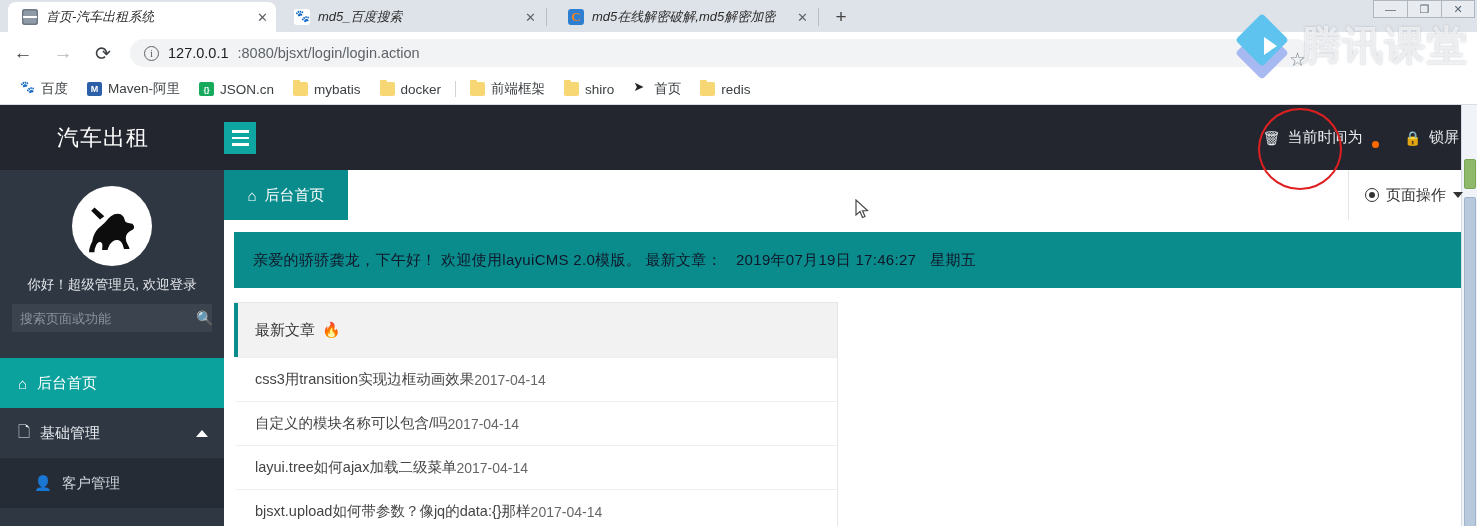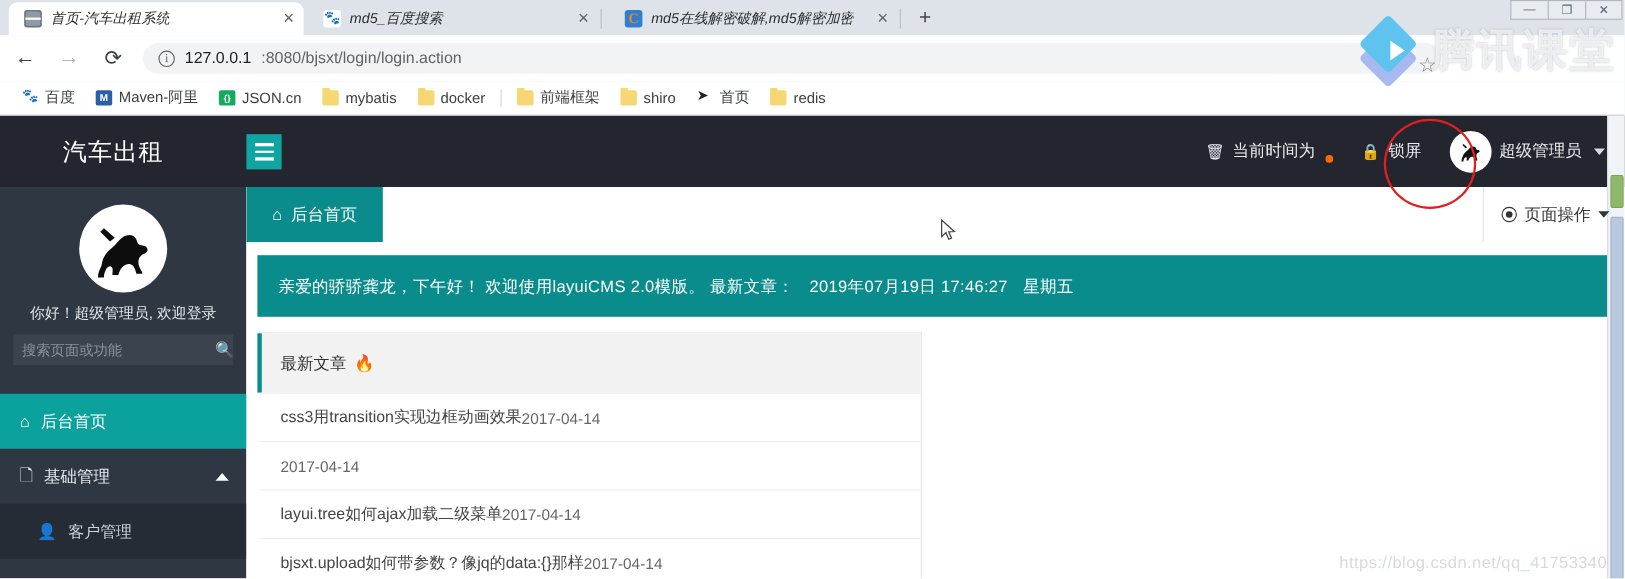--- a/index.html
+++ b/index.html
@@ -103,21 +103,21 @@
   .tabbar { position:relative; height:50px; background:#ffffff; border-bottom:1px solid #e6e6e6; }
   .tabbar:before { content:""; position:absolute; left:0; top:0; width:1253px; height:50px; background:#fff; }
   .home-tab { position:absolute; left:0; top:0; width:124px; height:50px; background:#0b8c8c; color:#fff;
     display:flex; align-items:center; justify-content:center; gap:8px; font-size:15px; z-index:2; }
   .page-ops { position:absolute; right:14px; top:0; height:50px; display:flex; align-items:center; gap:7px;
     font-size:15px; color:#333; z-index:2; border-left:1px solid #e6e6e6; padding-left:16px; }
   .radio-ic { width:14px; height:14px; border:1.6px solid #333; border-radius:50%; position:relative; flex:0 0 14px;}
   .radio-ic:after { content:""; position:absolute; left:3px; top:3px; width:6px; height:6px; background:#333; border-radius:50%; }
   .caret-dark { border-left:5px solid transparent; border-right:5px solid transparent; border-top:6px solid #333; }
 
-  .banner { margin:12px 10px 0 10px; height:56px; background:#0b8c8c; color:#ffffff; display:flex;
+  .banner { margin:12px 10px 0 10px; height:56px; background:#0b8c8c; color:#0f172a; display:flex;
     align-items:center; padding-left:19px; font-size:15px; letter-spacing:.3px; }
   .banner .sp { display:inline-block; width:14px; }
 
   .panel { margin:14px 0 0 10px; width:604px; background:#fff; border:1px solid #e6e6e6; border-left:none;}
   .panel-head { height:54px; background:#f2f2f2; display:flex; align-items:center; padding-left:17px; gap:7px;
     font-size:15px; color:#333; border-left:4px solid #0b8c8c; }
   .fire { font-size:15px; }
   .arow { height:44px; display:flex; align-items:center; padding:0 18px 0 17px;
     border-top:1px solid #eeeeee; font-size:14.5px; color:#444; border-left:4px solid transparent;}
   .arow .adate { color:#666; font-size:14px; }
@@ -245,31 +245,20 @@
       <div class="hdr-right">
         <div class="hdr-item">
           <span style="font-size:14px;">🗑</span>
           <span>当前时间为</span>
           <span class="dot-badge"></span>
         </div>
         <div class="hdr-item">
           <span style="font-size:14px;">🔒</span>
           <span>锁屏</span>
         </div>
-        <div class="hdr-item">
-          <span class="avatar-h">
-            <svg width="30" height="30" viewBox="0 0 64 64" aria-hidden="true">
-              <circle cx="32" cy="32" r="32" fill="#ffffff"></circle>
-              <path fill="#111111" d="M16 42c2-6 5-9 9-12 3-2 4-5 7-7 3-2 7-2 9 0 2 2 1 4 3 5 2 1 4 0 5 2 1 2-1 3-3 4-2 1-3 3-3 6 0 3 2 6 2 9h-4c-1-3-2-6-4-7-2-1-5 0-7 2-2 2-2 4-2 5h-4c0-3 1-5 0-6-2-1-4 1-5 3-1 2-1 4-1 5h-4c0-3 1-6 2-9z"></path>
-              <path fill="#111111" d="M22 25l-6-6 2-2 7 6z"></path>
-            </svg>
-          </span>
-          <span>超级管理员</span>
-          <span class="caret"></span>
-        </div>
       </div>
     </div>
 
     <div class="sidebar">
       <div class="side-avatar-wrap">
         <div class="side-avatar">
           <svg width="70" height="70" viewBox="0 0 64 64" aria-hidden="true">
             <circle cx="32" cy="32" r="32" fill="#ffffff"></circle>
             <path fill="#0d0d0d" d="M14 46c1-7 4-11 9-15 3-2 5-6 8-8 4-3 9-3 11 0 2 2 1 5 4 6 3 1 5 0 6 3 1 3-2 4-4 5-3 2-4 5-3 9 1 3 3 5 3 7h-5c-1-4-2-7-5-8-3-1-6 1-8 4-1 2-2 4-2 5h-5c0-3 1-6-1-7-2-1-4 1-5 4-1 2-1 4-1 5h-5c0-3 1-6 3-10z"></path>
             <path fill="#0d0d0d" d="M21 26l-8-8 3-3 9 8z"></path>
@@ -322,20 +311,21 @@
       <div class="panel">
         <div class="panel-head">
           <span>最新文章</span>
           <span class="fire">🔥</span>
         </div>
         <div class="arow">
           <span>css3用transition实现边框动画效果</span>
           <span class="adate">2017-04-14</span>
         </div>
         <div class="arow">
+          <span>自定义的模块名称可以包含/吗</span>
           <span class="adate">2017-04-14</span>
         </div>
         <div class="arow">
           <span>layui.tree如何ajax加载二级菜单</span>
           <span class="adate">2017-04-14</span>
         </div>
         <div class="arow">
           <span>bjsxt.upload如何带参数？像jq的data:{}那样</span>
           <span class="adate">2017-04-14</span>
         </div>
@@ -359,14 +349,13 @@
   <div class="watermark-tx">
     <span class="wm-logo">
       <span class="wm-d2"></span>
       <span class="wm-d1"></span>
       <span class="wm-play"></span>
     </span>
     <span class="wm-star">☆</span>
     <span class="wm-text">腾讯课堂</span>
   </div>
 
-  <div class="csdn-wm">https://blog.csdn.net/qq_41753340</div>
 </div>
 
 </body></html>

